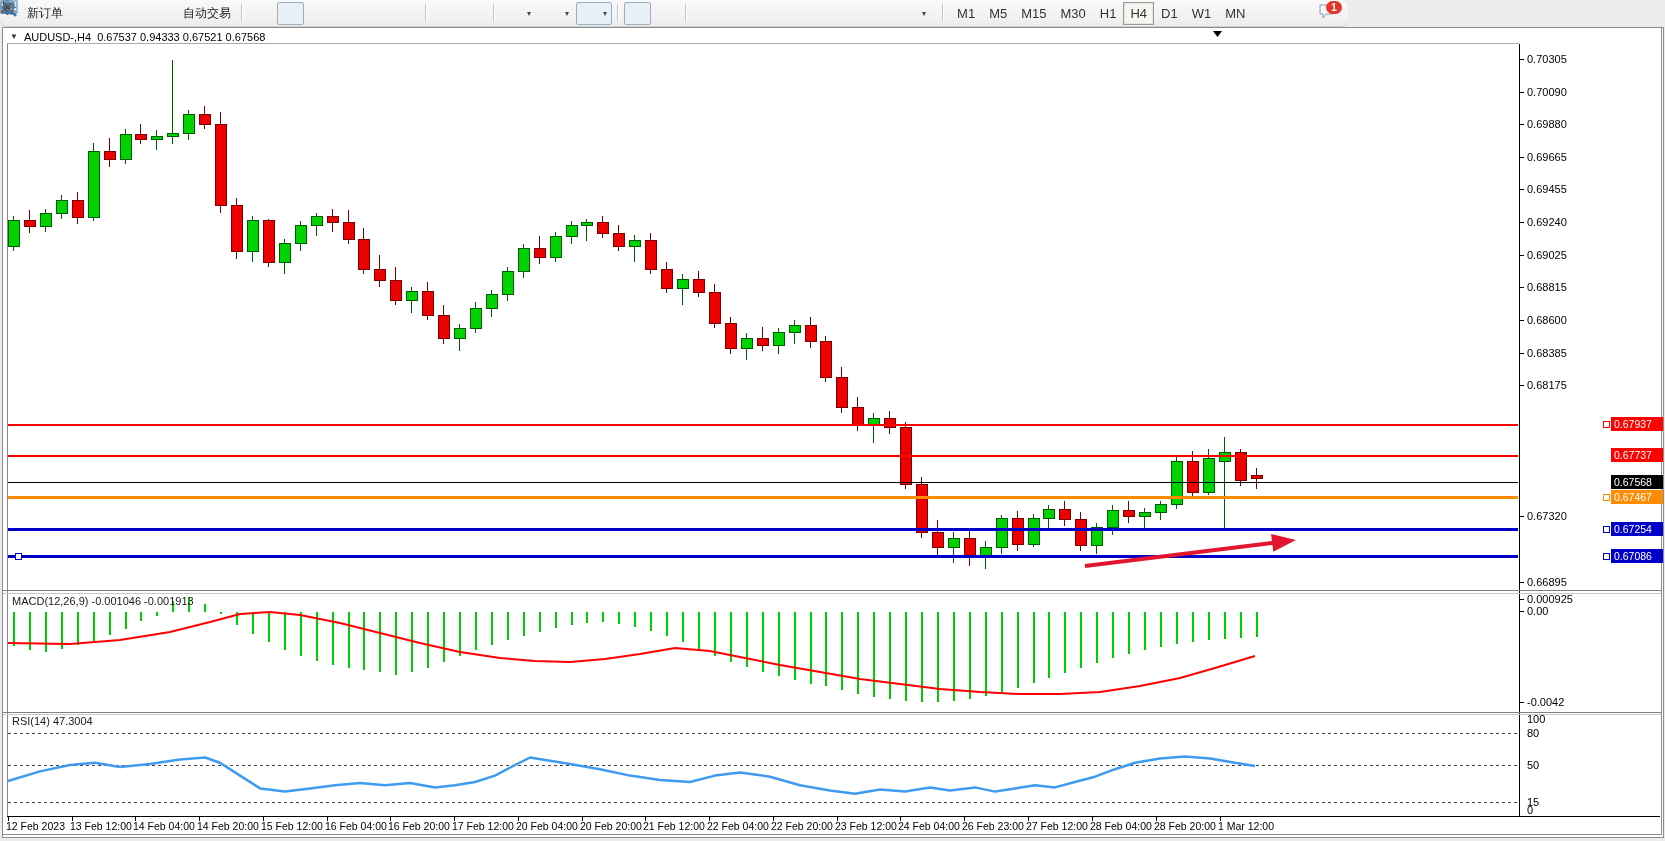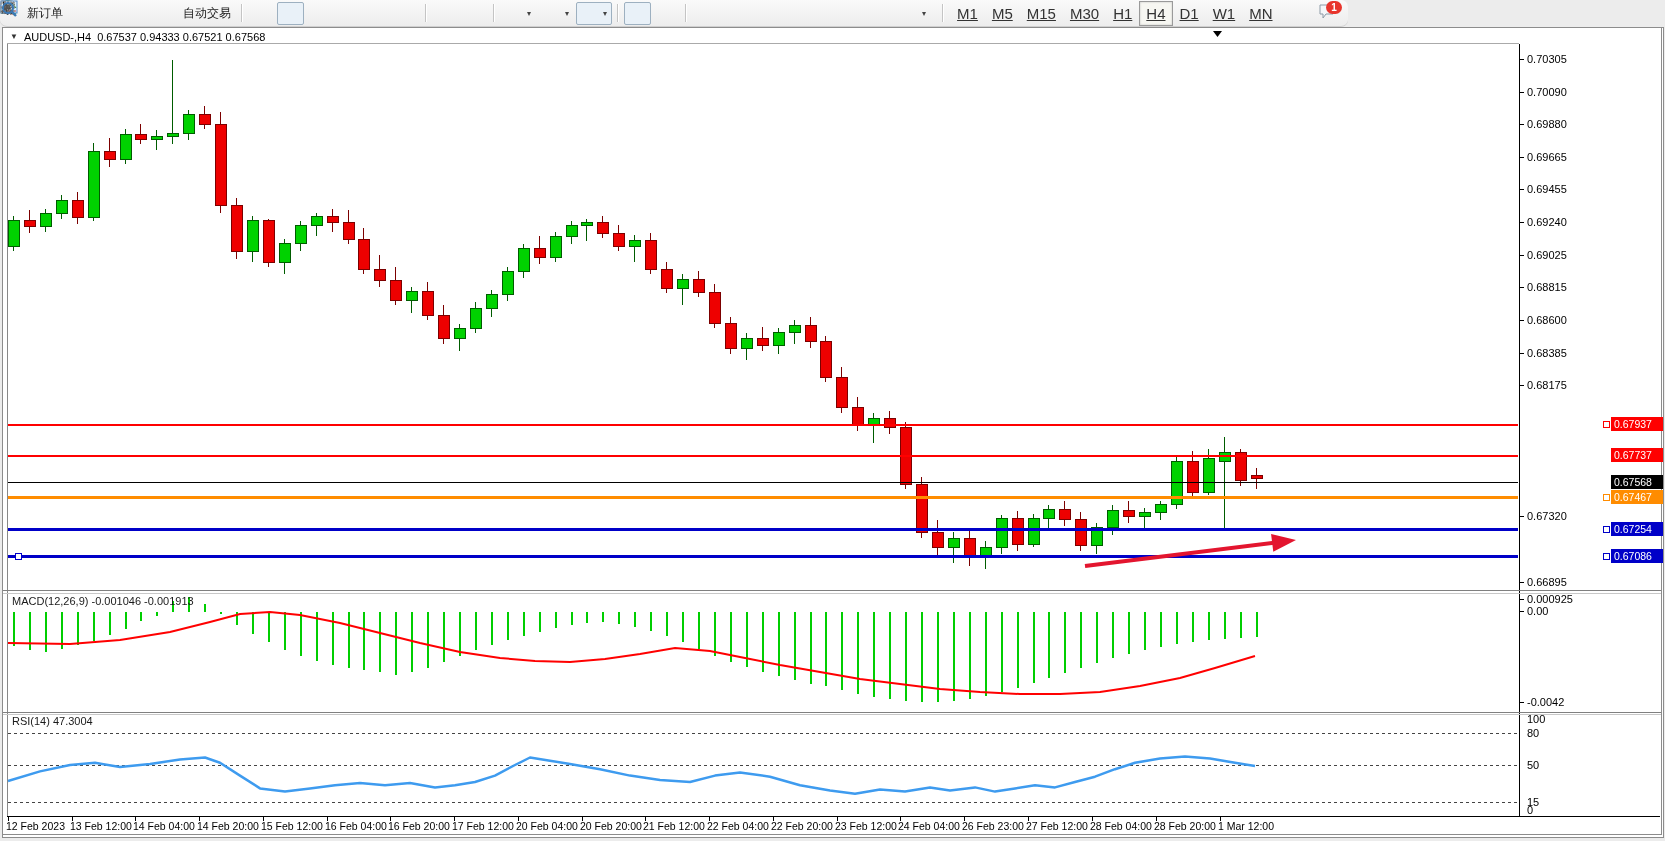--- a/index.html
+++ b/index.html
@@ -7,21 +7,21 @@
   
   .toolbar{position:absolute;top:0;left:0;width:1348px;height:26px;background:linear-gradient(#fafafa,#ededed);
     border-bottom:1px solid #cfcfcf;display:flex;align-items:center;font-size:12px;color:#222;border-radius:7px;}
   .tgroup{display:flex;align-items:center;height:24px;}
   .tsep{width:1px;height:18px;background:#c4c4c4;margin:0 4px;border-right:1px solid #fff;}
   .tbtn{display:flex;align-items:center;gap:4px;padding:2px 4px;margin:0 1px;border:1px solid transparent;
     border-radius:2px;cursor:default;white-space:nowrap;}
   .tbtn.active{border:1px solid #9db0c0;background:#e9f1f8;}
   .caret{font-size:8px;color:#444;margin-left:1px;}
   .tficon{width:17px;height:17px;display:flex;align-items:center;justify-content:center;}
-  .tf{font-size:15px;padding:3px 6px;margin:0;border:1px solid transparent;color:#333;text-decoration:underline;}
+  .tf{font-size:13px;padding:3px 6px;margin:0;border:1px solid transparent;color:#333;}
   .tf.active{border:1px solid #9a9a9a;background:#f7f7f2;box-shadow:inset 0 0 2px #bbb;text-align:center;}
   .right{margin-left:auto;display:flex;align-items:center;margin-right:10px;gap:8px;}
   .badgewrap{position:relative;width:20px;height:20px;}
   .badge{position:absolute;top:-2px;right:-4px;background:#e8352c;color:#fff;font-size:10px;font-weight:bold;
     border-radius:8px;min-width:12px;height:13px;line-height:13px;text-align:center;padding:0 2px;}
   
   .chartwin{position:absolute;top:27px;left:2px;width:1660px;height:809px;background:#fff;border:1px solid #8c8c8c;}
   .titlebar{position:absolute;top:1px;left:1px;right:1px;height:15px;background:#fff;font-size:11px;color:#000;
     display:flex;align-items:center;padding-left:6px;gap:6px;}
   .tri{font-size:8px;color:#333;}

